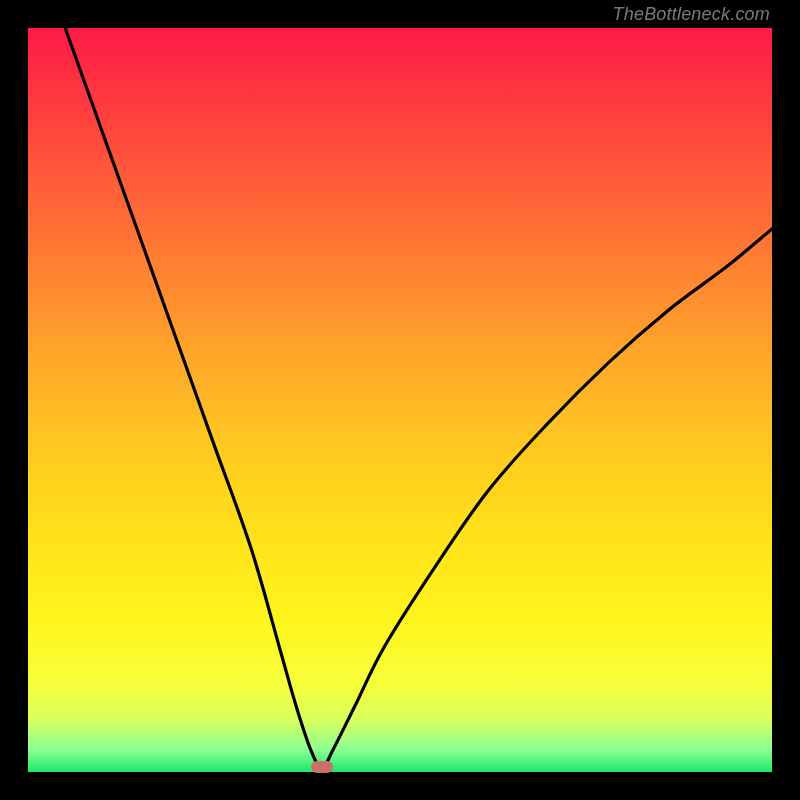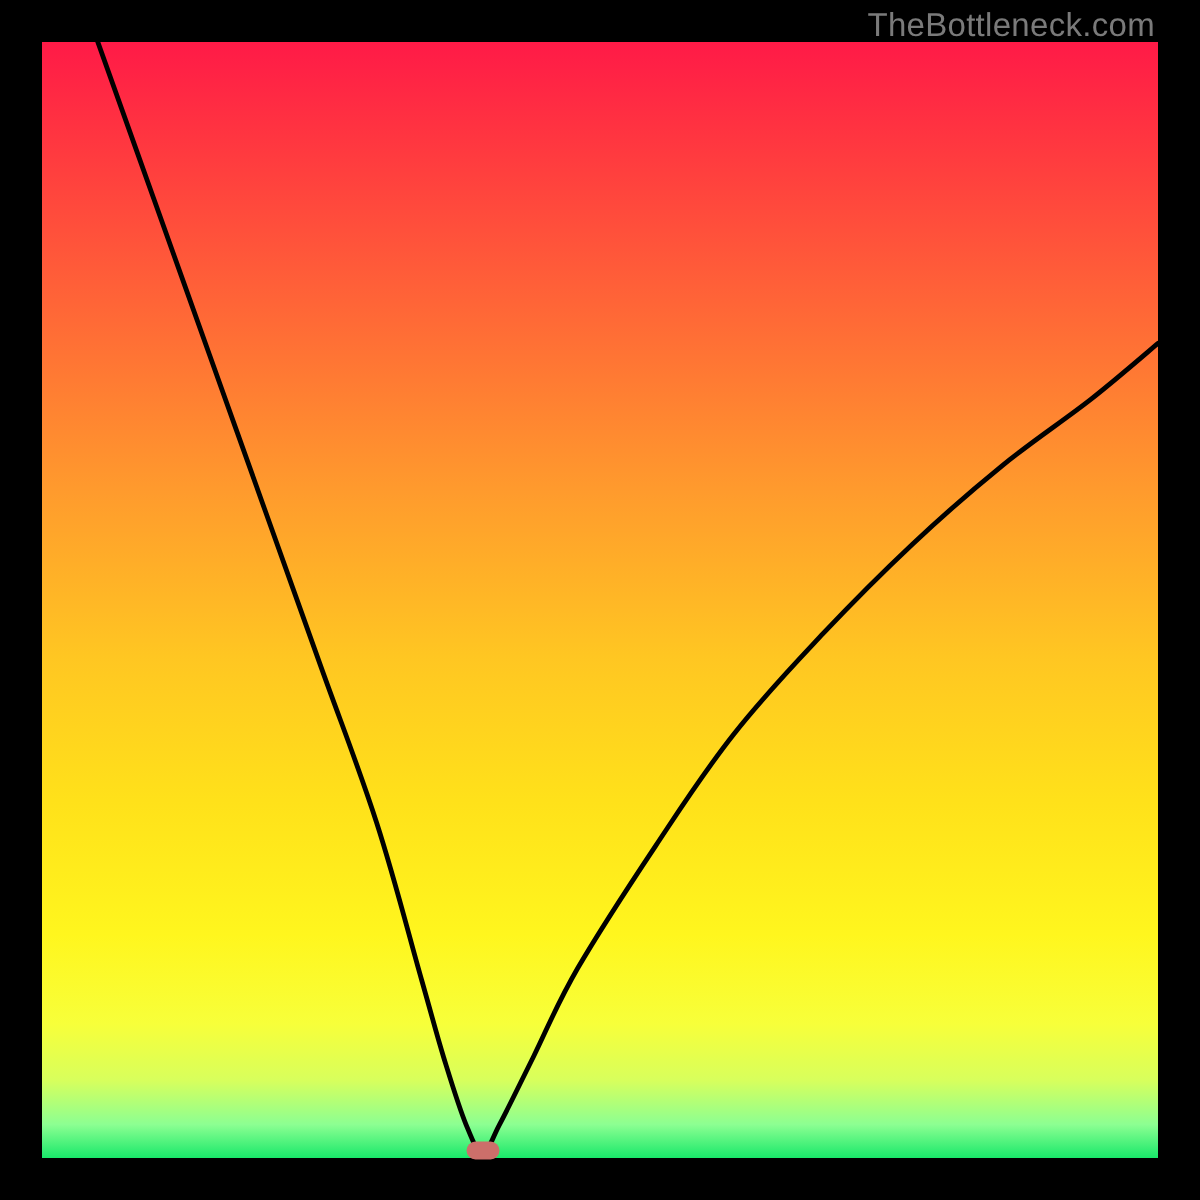--- a/index.html
+++ b/index.html
@@ -44,23 +44,24 @@
     left: 0;
     top: 0;
     width: 744px;
     height: 744px;
   }
   .watermark {
     position: absolute;
     top: 4px;
     right: 30px;
     color: #7a7a7a;
-    font-size: 22px;
+    font-size: 18px;
     letter-spacing: 0.2px;
     font-weight: 500;
+    font-style: italic;
   }
   .marker {
     position: absolute;
     width: 22px;
     height: 12px;
     background: #cc6f6a;
     border-radius: 6px;
   }
 </style>
 </head>

